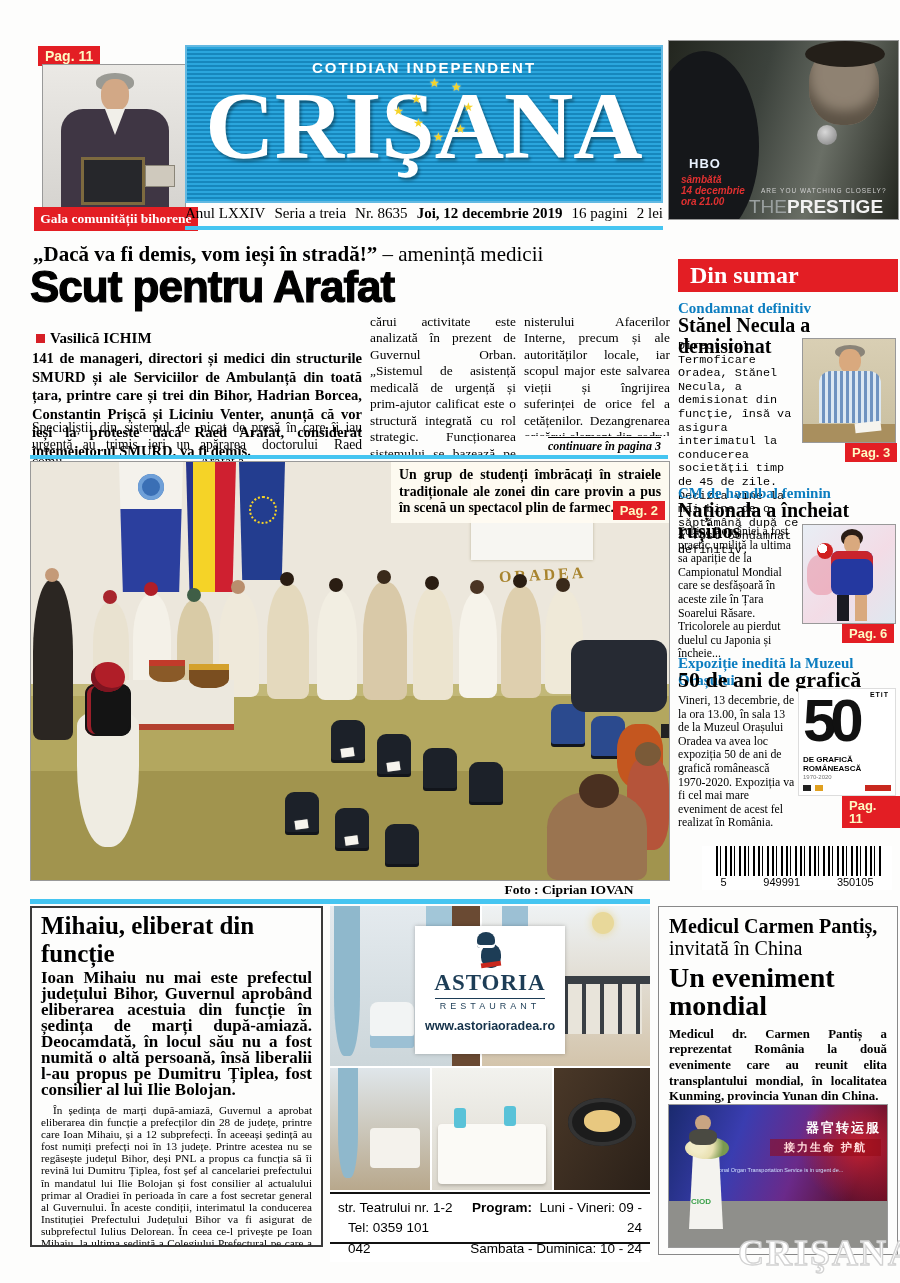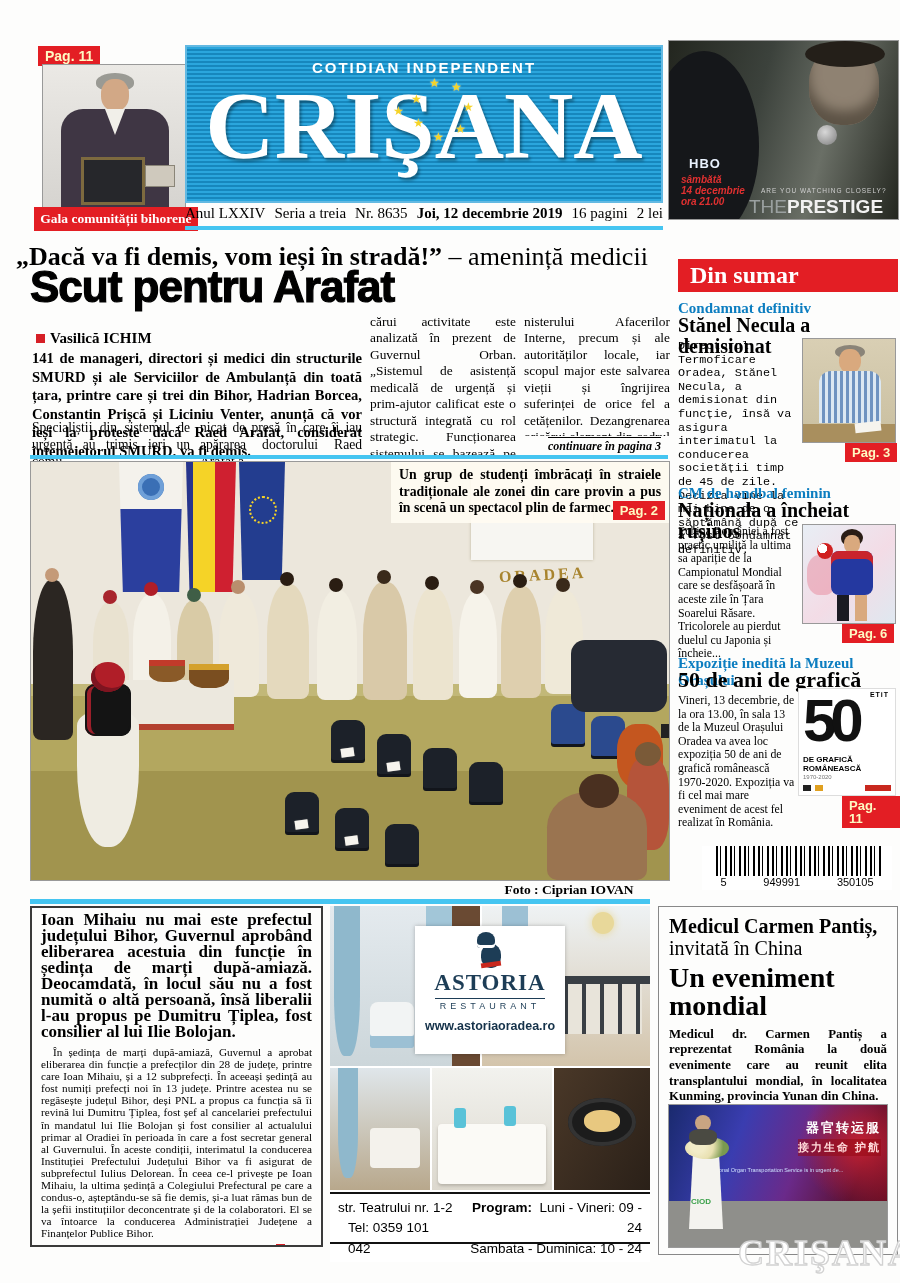--- a/index.html
+++ b/index.html
@@ -74,21 +74,21 @@
       <div>sâmbătă</div>
       <div>14 decembrie</div>
       <div>ora 21.00</div>
     </div>
     <div class="abs san" style="left:92px;top:146px;color:#cfcfcf;font-size:6.5px;letter-spacing:1px;">ARE YOU WATCHING CLOSELY?</div>
     <div class="abs san" style="left:80px;top:155px;font-size:19px;">
       <span style="color:#9aa0a0;">THE</span><span class="b" style="color:#f2f2f2;">PRESTIGE</span>
     </div>
   </div>
 
-  <div class="abs ser" style="left:16px;top:242px;font-size:26px;">
+  <div class="abs ser" style="left:33px;top:242px;font-size:21px;">
     <span class="b">„Dacă va fi demis, vom ieși în stradă!”</span><span> – amenință medicii</span>
   </div>
   <div class="abs san b" style="left:30px;top:262px;width:640px;font-size:44px;letter-spacing:-1px;-webkit-text-stroke:1.2px #000;">Scut pentru Arafat</div>
   <div class="abs ser b" style="left:36px;top:330px;font-size:15px;">
     <span class="redsq"></span><span>Vasilică ICHIM</span>
   </div>
   <div class="abs ser b j" style="left:32px;top:349px;width:330px;font-size:14.6px;line-height:1.27;">141 de manageri, directori și medici din structurile SMURD și ale Serviciilor de Ambulanță din toată țara, printre care și trei din Bihor, Hadrian Borcea, Constantin Prișcă și Liciniu Venter, anunță că vor ieși la proteste dacă Raed Arafat, considerat întemeietorul SMURD, va fi demis.</div>
   <div class="abs ser j" style="left:32px;top:420px;width:158px;font-size:13.6px;line-height:1.25;">Specialiștii din sistemul de urgență au trimis ieri un comu-</div>
   <div class="abs ser j" style="left:200px;top:420px;width:162px;font-size:13.6px;line-height:1.25;">nicat de presă în care îi iau apărarea doctorului Raed Arafat a</div>
   <div class="abs ser j" style="left:370px;top:314px;width:146px;height:142px;font-size:13.4px;line-height:1.23;overflow:hidden;">cărui activitate este analizată în prezent de Guvernul Orban. „Sistemul de asistență medicală de urgență și prim-ajutor calificat este o structură integrată cu rol strategic. Funcționarea sistemului se bazează pe colaborarea dintre structuri ale Ministerului Sănătății, ale Mi-</div>
@@ -222,20 +222,21 @@
   <div class="abs" style="left:702px;top:846px;width:190px;height:44px;background:#fff;">
     <div class="abs" style="left:14px;top:0;width:166px;height:30px;background:repeating-linear-gradient(90deg,#000 0 2px,#fff 2px 4px,#000 4px 5px,#fff 5px 9px,#000 9px 11px,#fff 11px 14px);"></div>
     <div class="abs san" style="left:0;top:30px;width:100%;display:flex;justify-content:space-around;font-size:11px;">
       <span>5</span>
       <span>949991</span>
       <span>350105</span>
     </div>
   </div>
 
   <div class="abs" style="left:30px;top:906px;width:293px;height:341px;border:2px solid #3a3a3a;box-sizing:border-box;padding:4px 9px;overflow:hidden;">
+    <div class="ser b" style="font-size:25px;line-height:1.1;margin-bottom:3px;">Mihaiu, eliberat din funcție</div>
     <div class="ser b j" style="font-size:17px;line-height:16px;">Ioan Mihaiu nu mai este prefectul județului Bihor, Guvernul aprobând eliberarea acestuia din funcție în ședința de marți după-amiază. Deocamdată, în locul său nu a fost numită o altă persoană, însă liberalii l-au propus pe Dumitru Țiplea, fost consilier al lui Ilie Bolojan.</div>
     <div class="ser j" style="font-size:11.2px;line-height:12.1px;margin-top:6px;text-indent:12px;">În ședința de marți după-amiază, Guvernul a aprobat eliberarea din funcție a prefecților din 28 de județe, printre care Ioan Mihaiu, și a 12 subprefecți. În aceeași ședință au fost numiți prefecți noi în 13 județe. Printre acestea nu se regăsește județul Bihor, deși PNL a propus ca funcția să îi revină lui Dumitru Țiplea, fost șef al cancelariei prefectului în mandatul lui Ilie Bolojan și fost consilier al actualului primar al Oradiei în perioada în care a fost secretar general al Guvernului. În aceste condiții, interimatul la conducerea Instituției Prefectului Județului Bihor va fi asigurat de subprefectul Iulius Delorean. În ceea ce-l privește pe Ioan Mihaiu, la ultima ședință a Colegiului Prefectural pe care a condus-o, așteptându-se să fie demis, și-a luat rămas bun de la șefii instituțiilor deconcentrate și de la colaboratori. El se va întoarce la conducerea Administrației Județene a Finanțelor Publice Bihor.</div>
     <div class="ser b" style="font-size:12px;text-align:right;margin-top:2px;">
       <span class="redsq"></span><span>I.M.</span>
     </div>
   </div>
 
   <div class="abs" style="left:330px;top:906px;width:320px;height:356px;background:#fff;">
     <div class="abs" style="left:0;top:0;width:320px;height:284px;overflow:hidden;">
       <div class="abs" style="left:0;top:0;width:150px;height:160px;background:linear-gradient(#e4eaee,#ccd6da);">
@@ -293,21 +294,21 @@
     <div class="ser b" style="font-size:20px;line-height:1.12;">Medicul Carmen Pantiș,</div>
     <div class="ser" style="font-size:20px;line-height:1.12;">invitată în China</div>
     <div class="ser b" style="font-size:28px;line-height:1.02;margin-top:4px;">Un eveniment mondial</div>
     <div class="ser b j" style="font-size:12.8px;line-height:1.22;margin-top:6px;">Medicul dr. Carmen Pantiș a reprezentat România la două evenimente care au reunit elita transplantului mondial, în localitatea Kunming, provincia Yunan din China.</div>
     <div style="text-align:right;margin-top:1px;">
       <span class="cont-line">Citiți în pagina 2</span>
     </div>
     <div class="abs photo" style="left:9px;bottom:6px;width:218px;height:142px;background:linear-gradient(110deg,#1a2a6e 0%,#3a3db0 30%,#6a2a8a 55%,#5a1030 80%,#7a1020 100%);">
       <div class="abs" style="right:0;top:0;width:90px;height:100px;background:radial-gradient(circle at 70% 40%,#c42030 0%,rgba(196,32,48,0) 70%);"></div>
       <div class="abs san b" style="right:6px;top:14px;color:#fff;font-size:13px;letter-spacing:2px;">器官转运服</div>
-      <div class="abs san b" style="right:6px;top:34px;color:#ffd9d9;font-size:11px;letter-spacing:2px;background:rgba(150,10,20,.55);padding:1px 0;">接力生命 护航</div>
+      <div class="abs san b" style="right:6px;top:34px;color:#ffd9d9;font-size:11px;letter-spacing:2px;background:rgba(150,10,20,.55);padding:1px 14px;">接力生命 护航</div>
       <div class="abs san" style="left:30px;top:62px;color:#cfe0ff;font-size:5.5px;">Professional Organ Transportation Service is in urgent de...</div>
       <div class="abs" style="left:0;bottom:0;width:218px;height:46px;background:#8f8f8b;"></div>
       <div class="abs" style="left:20px;top:46px;width:34px;height:78px;background:#f4f3ef;clip-path:polygon(12% 0,88% 0,100% 100%,0 100%);"></div>
       <div class="abs san b" style="left:22px;top:92px;color:#3aa04a;font-size:8px;">CIOD</div>
       <div class="abs" style="left:16px;top:32px;width:44px;height:22px;border-radius:50%;background:radial-gradient(circle at 30% 40%,#f2ecc8 20%,#e8e0b0 45%,#7a9a50 75%);"></div>
       <div class="abs" style="left:26px;top:10px;width:16px;height:16px;border-radius:50%;background:#c9a582;"></div>
       <div class="abs" style="left:20px;top:24px;width:28px;height:16px;border-radius:40%;background:#4a4a42;"></div>
     </div>
   </div>
 

